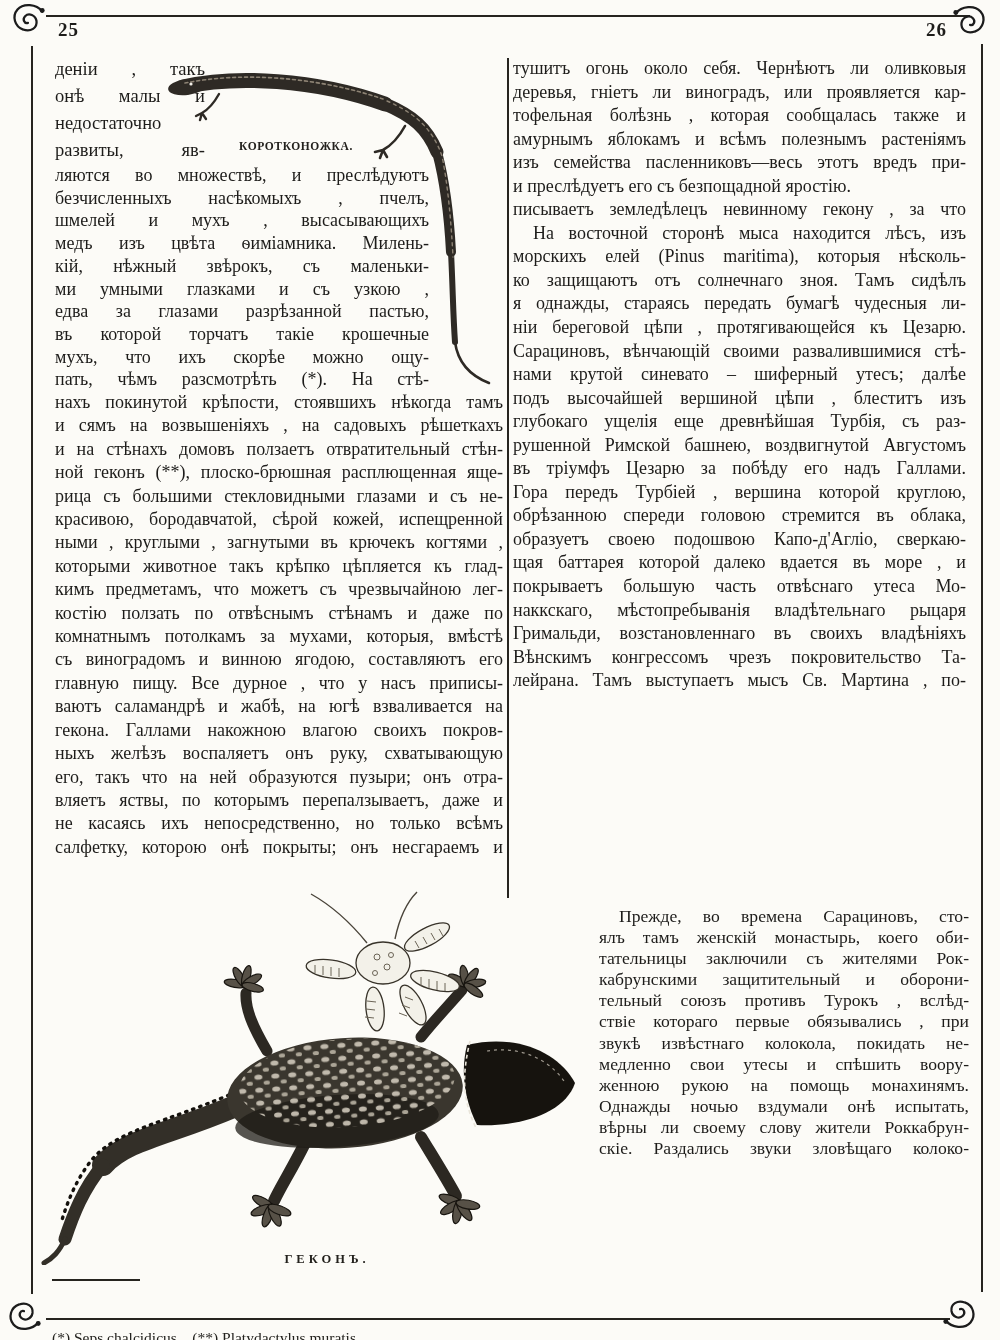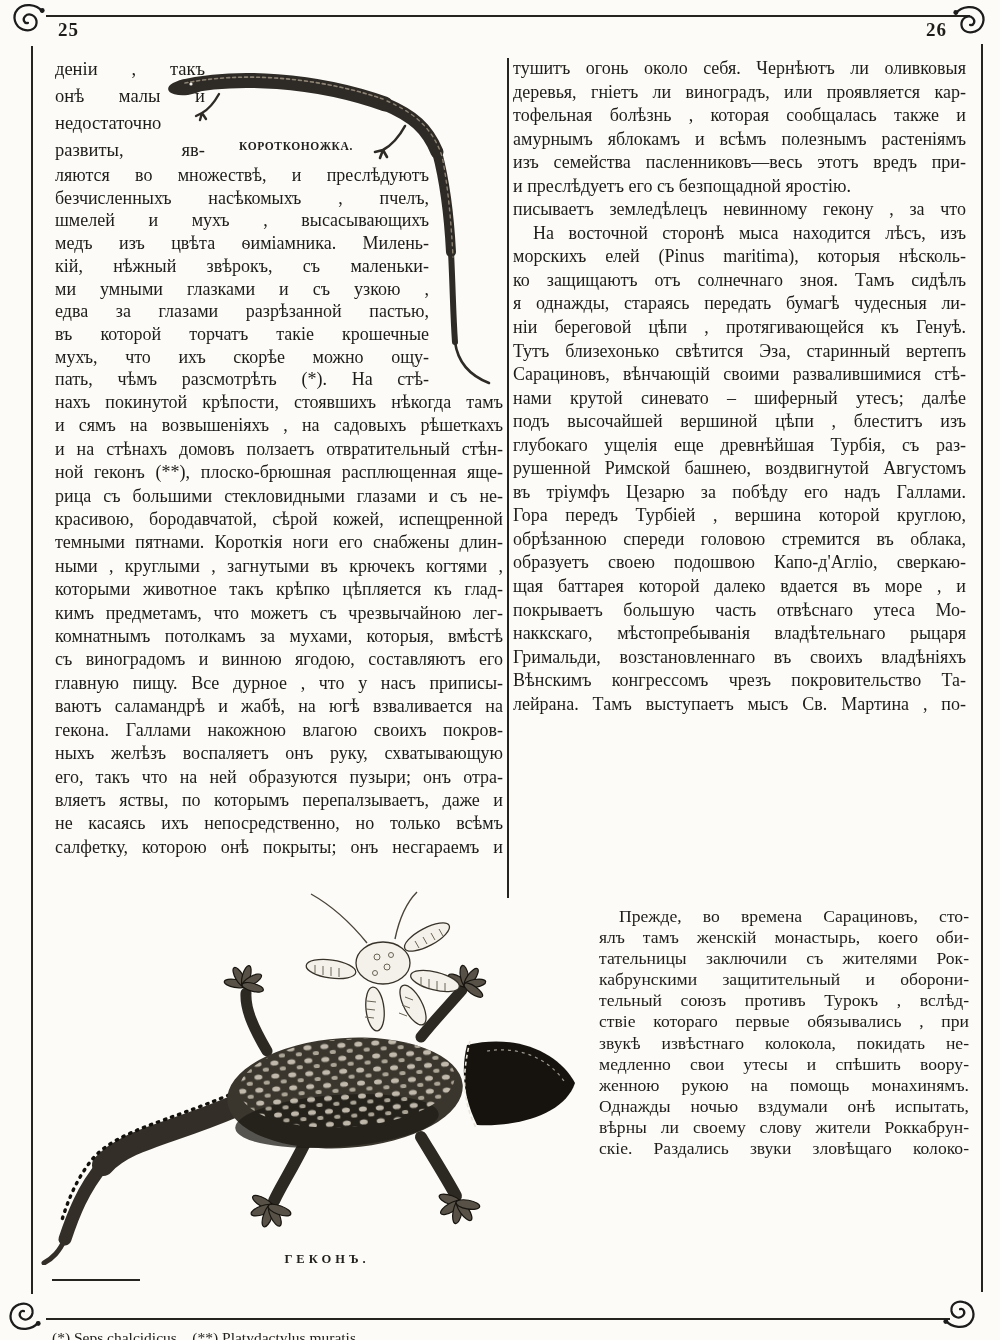--- a/index.html
+++ b/index.html
@@ -192,24 +192,24 @@
       <div class="line">мухъ, что ихъ скорѣе можно ощу-</div>
       <div class="line">пать, чѣмъ разсмотрѣть (*). На стѣ-</div>
     </div>
   <div class="col" id="col-left-wide">
       <div class="line">нахъ покинутой крѣпости, стоявшихъ нѣкогда тамъ</div>
       <div class="line">и сямъ на возвышеніяхъ , на садовыхъ рѣшеткахъ</div>
       <div class="line">и на стѣнахъ домовъ ползаетъ отвратительный стѣн-</div>
       <div class="line">ной геконъ (**), плоско-брюшная расплющенная яще-</div>
       <div class="line">рица съ большими стекловидными глазами и съ не-</div>
       <div class="line">красивою, бородавчатой, сѣрой кожей, испещренной</div>
-      <div class="line">темными пятнами. Короткія ноги его снабжены длин-</div>
       <div class="line">ными , круглыми , загнутыми въ крючекъ когтями ,</div>
       <div class="line">которыми животное такъ крѣпко цѣпляется къ глад-</div>
       <div class="line">кимъ предметамъ, что можетъ съ чрезвычайною лег-</div>
+      <div class="line">костію ползать по отвѣснымъ стѣнамъ и даже по</div>
       <div class="line">комнатнымъ потолкамъ за мухами, которыя, вмѣстѣ</div>
       <div class="line">съ виноградомъ и винною ягодою, составляютъ его</div>
       <div class="line">главную пищу. Все дурное , что у насъ приписы-</div>
       <div class="line">ваютъ саламандрѣ и жабѣ, на югѣ взваливается на</div>
       <div class="line">гекона. Галлами накожною влагою своихъ покров-</div>
       <div class="line">ныхъ желѣзъ воспаляетъ онъ руку, схватывающую</div>
       <div class="line">его, такъ что на ней образуются пузыри; онъ отра-</div>
       <div class="line">вляетъ яствы, по которымъ перепалзываетъ, даже и</div>
       <div class="line">не касаясь ихъ непосредственно, но только всѣмъ</div>
       <div class="line">салфетку, которою онѣ покрыты; онъ несгараемъ и</div>
@@ -219,22 +219,21 @@
       <div class="line">деревья, гніетъ ли виноградъ, или проявляется кар-</div>
       <div class="line">тофельная болѣзнь , которая сообщалась также и</div>
       <div class="line">амурнымъ яблокамъ и всѣмъ полезнымъ растеніямъ</div>
       <div class="line">изъ семейства пасленниковъ—весь этотъ вредъ при-</div>
       <div class="line para-end">и преслѣдуетъ его съ безпощадной яростію.</div>
       <div class="line">писываетъ земледѣлецъ невинному гекону , за что</div>
       <div class="line para-start">На восточной сторонѣ мыса находится лѣсъ, изъ</div>
       <div class="line">морскихъ елей (Pinus maritima), которыя нѣсколь-</div>
       <div class="line">ко защищаютъ отъ солнечнаго зноя. Тамъ сидѣлъ</div>
       <div class="line">я однажды, стараясь передать бумагѣ чудесныя ли-</div>
-      <div class="line">ніи береговой цѣпи , протягивающейся къ Генуѣ.</div>
-      <div class="line">Тутъ близехонько свѣтится Эза, старинный вертепъ</div>
+      <div class="line">ніи береговой цѣпи , протягивающейся къ Цезарю.</div>
       <div class="line">Сарациновъ, вѣнчающій своими развалившимися стѣ-</div>
       <div class="line">нами крутой синевато – шиферный утесъ; далѣе</div>
       <div class="line">подъ высочайшей вершиной цѣпи , блеститъ изъ</div>
       <div class="line">глубокаго ущелія еще древнѣйшая Турбія, съ раз-</div>
       <div class="line">рушенной Римской башнею, воздвигнутой Августомъ</div>
       <div class="line">въ тріумфъ Цезарю за побѣду его надъ Галлами.</div>
       <div class="line">Гора передъ Турбіей , вершина которой круглою,</div>
       <div class="line">обрѣзанною спереди головою стремится въ облака,</div>
       <div class="line">образуетъ своею подошвою Капо-д'Агліо, сверкаю-</div>
       <div class="line">щая баттарея которой далеко вдается въ море , и</div>

